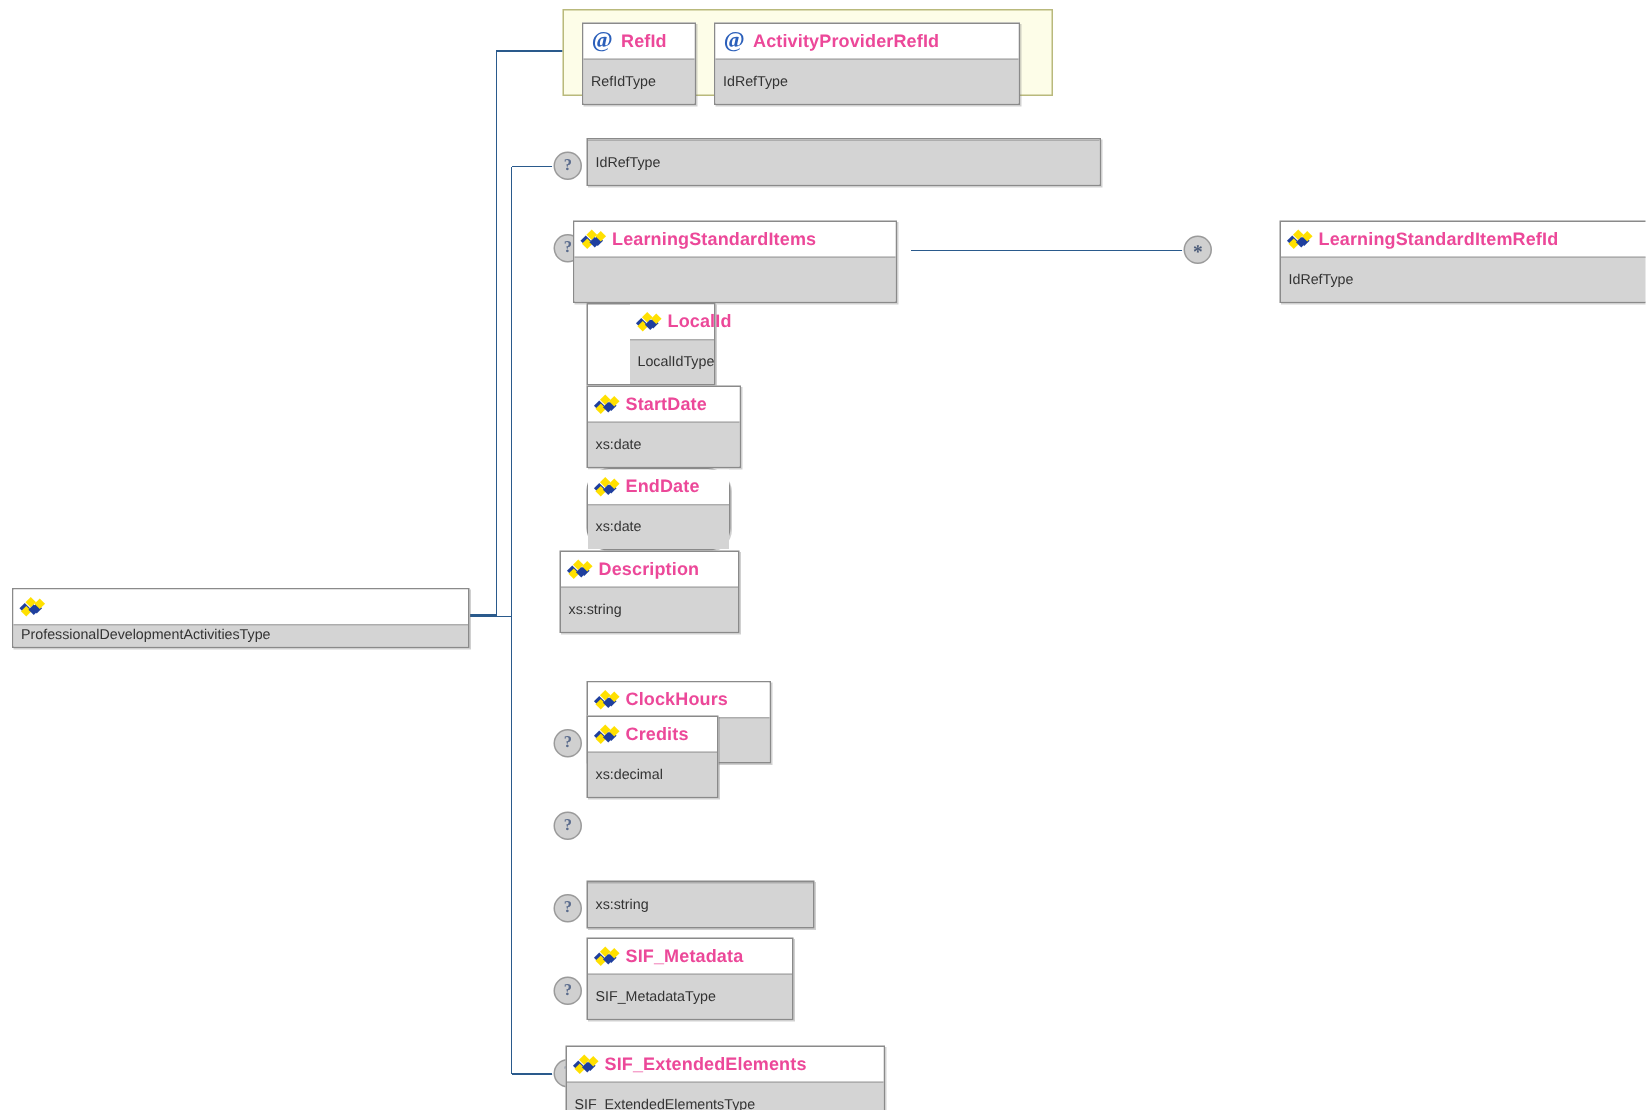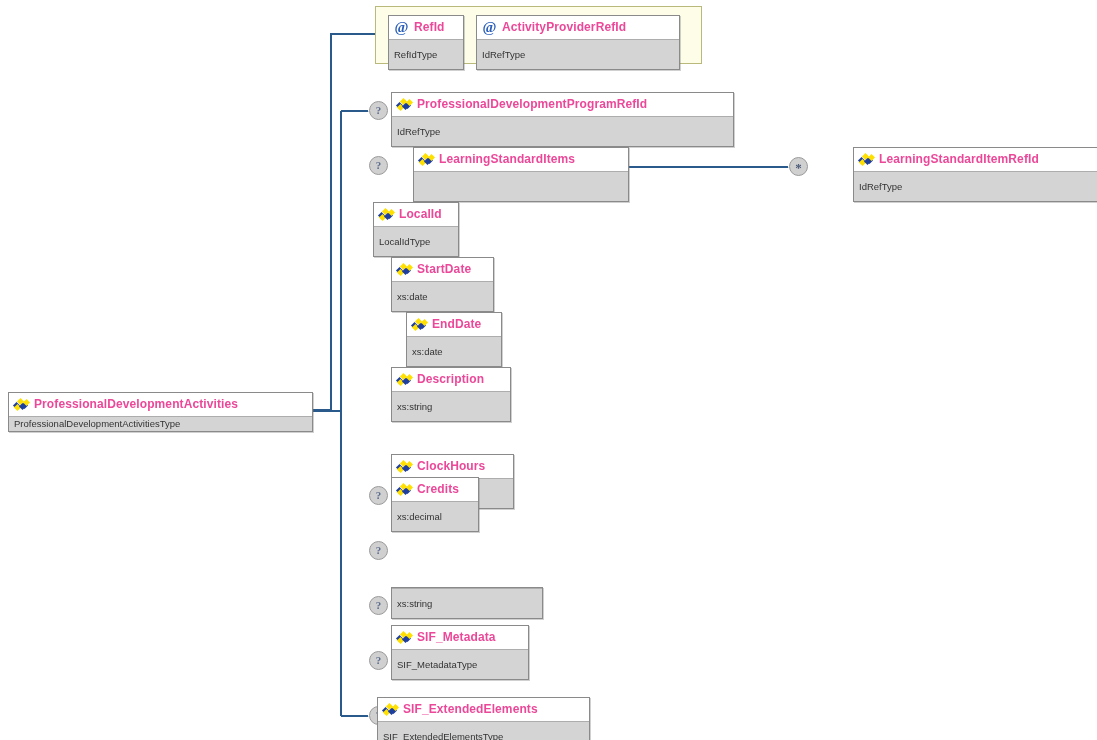--- a/index.html
+++ b/index.html
@@ -169,21 +169,20 @@
   <div class="node root" id="root-node" style="left:8px; top:392px; width:305px;">
     <div class="title">
       <span class="ico">
         <i class="b p1"></i>
           <i class="y p2"></i>
           <i class="b p3"></i>
         <i class="y p7"></i>
           <i class="b p8"></i>
           <i class="y p6"></i>
       </span>
-      <span class="label">ProfessionalDevelopmentActivities</span>
     </div>
     <div class="typebar">
       <span class="ttext">ProfessionalDevelopmentActivitiesType</span>
     </div>
   </div>
 
   <div id="attr-group" style="left:375px; top:6px; width:327px; height:58px;">
   </div>
 
   <div class="node" style="left:388px; top:15px; width:76px;">
@@ -201,55 +200,44 @@
       <span class="at-ico">@</span>
       <span class="label">ActivityProviderRefId</span>
     </div>
     <div class="typebar">
       <span class="ttext">IdRefType</span>
     </div>
   </div>
 
   <div class="occ" style="left:369px; top:101px;">?</div>
   <div class="node" style="left:391px; top:92px; width:343px;">
-    <div class="title">
-      <span class="ico">
-        <i class="b p1"></i>
-          <i class="y p2"></i>
-          <i class="b p3"></i>
-        <i class="y p7"></i>
-          <i class="b p8"></i>
-          <i class="y p6"></i>
-      </span>
-      <span class="label">ProfessionalDevelopmentProgramRefId</span>
-    </div>
     <div class="typebar">
       <span class="ttext">IdRefType</span>
     </div>
   </div>
 
   <div class="occ" style="left:369px; top:156px;">?</div>
-  <div class="node" style="left:413px; top:147px; width:216px;">
+  <div class="node" style="left:382px; top:147px; width:216px;">
     <div class="title">
       <span class="ico">
         <i class="b p1"></i>
           <i class="y p2"></i>
           <i class="b p3"></i>
         <i class="y p7"></i>
           <i class="b p8"></i>
           <i class="y p6"></i>
       </span>
       <span class="label">LearningStandardItems</span>
     </div>
     <div class="typebar">
       <span class="ttext"></span>
     </div>
   </div>
 
-  <div class="node" style="left:373px; top:202px; width:86px;">
+  <div class="node" style="left:391px; top:202px; width:86px;padding-left:28px;">
     <div class="title">
       <span class="ico">
         <i class="b p1"></i>
           <i class="y p2"></i>
           <i class="b p3"></i>
         <i class="y p7"></i>
           <i class="b p8"></i>
           <i class="y p6"></i>
       </span>
       <span class="label">LocalId</span>
@@ -269,38 +257,38 @@
           <i class="b p8"></i>
           <i class="y p6"></i>
       </span>
       <span class="label">StartDate</span>
     </div>
     <div class="typebar">
       <span class="ttext">xs:date</span>
     </div>
   </div>
 
-  <div class="node" style="left:406px; top:312px; width:96px;">
+  <div class="node" style="left:391px; top:312px; width:96px;border-radius:15px;">
     <div class="title">
       <span class="ico">
         <i class="b p1"></i>
           <i class="y p2"></i>
           <i class="b p3"></i>
         <i class="y p7"></i>
           <i class="b p8"></i>
           <i class="y p6"></i>
       </span>
       <span class="label">EndDate</span>
     </div>
     <div class="typebar">
       <span class="ttext">xs:date</span>
     </div>
   </div>
 
-  <div class="node" style="left:391px; top:367px; width:120px;">
+  <div class="node" style="left:373px; top:367px; width:120px;">
     <div class="title">
       <span class="ico">
         <i class="b p1"></i>
           <i class="y p2"></i>
           <i class="b p3"></i>
         <i class="y p7"></i>
           <i class="b p8"></i>
           <i class="y p6"></i>
       </span>
       <span class="label">Description</span>

